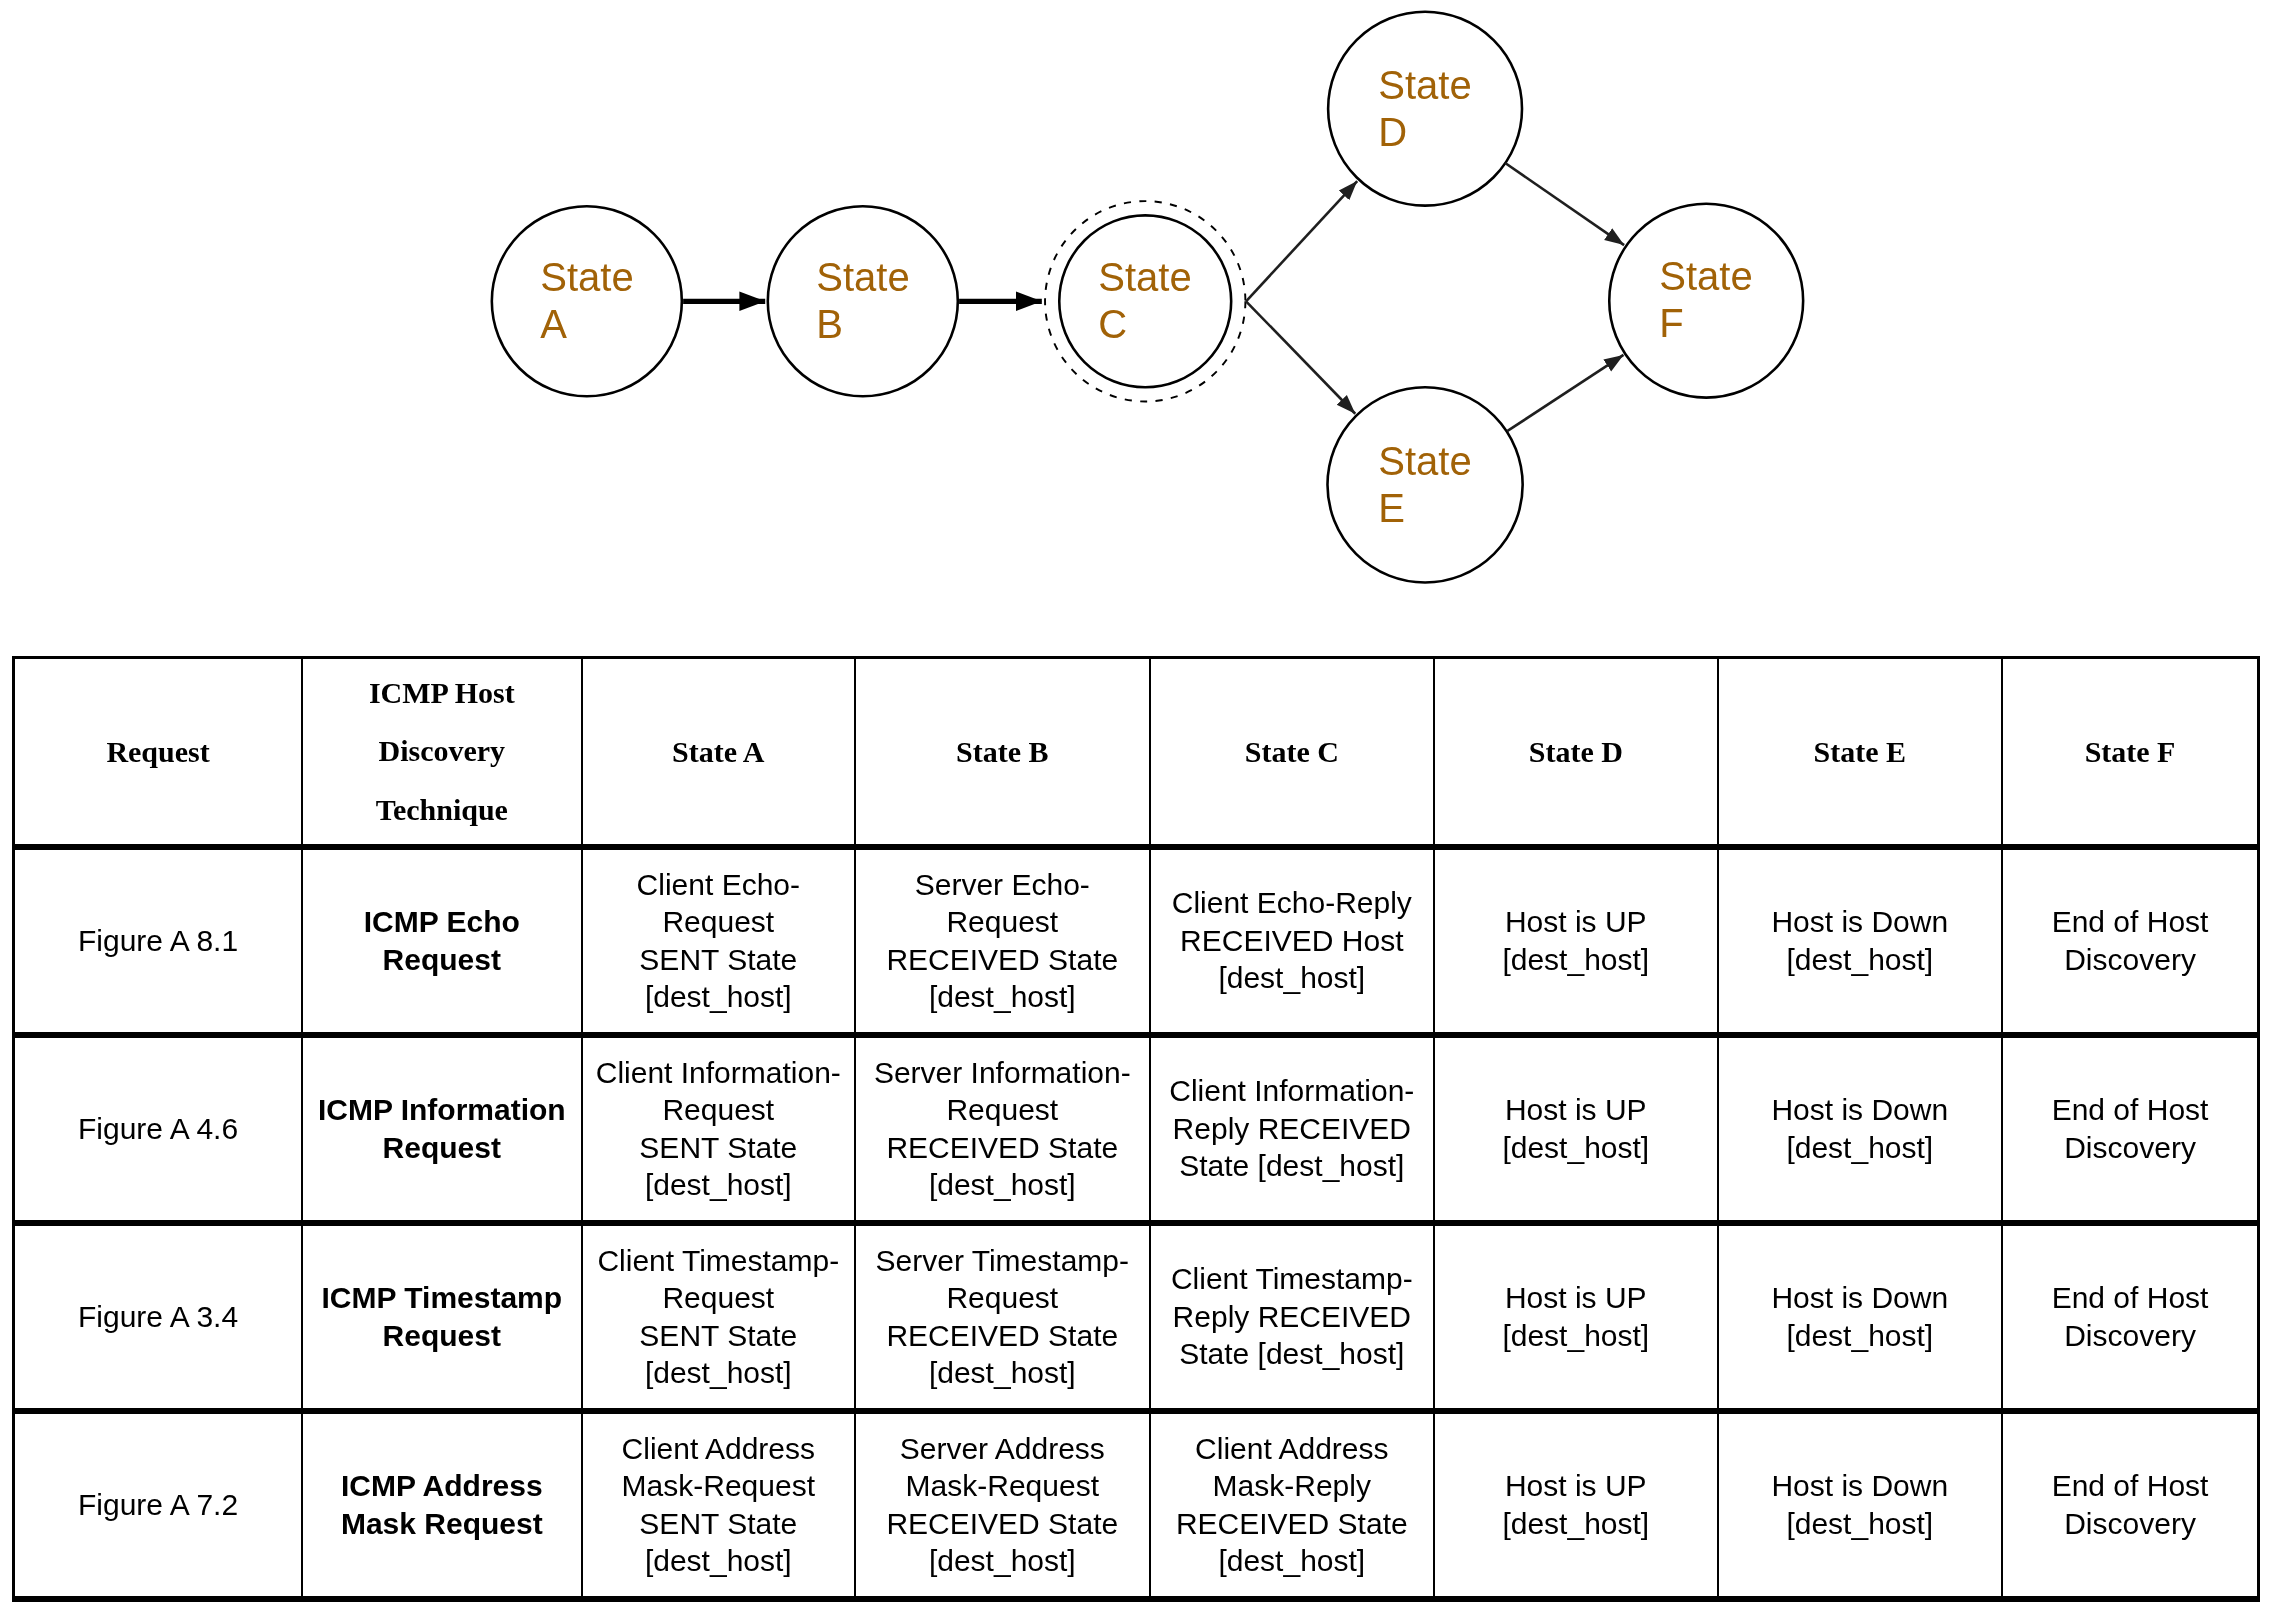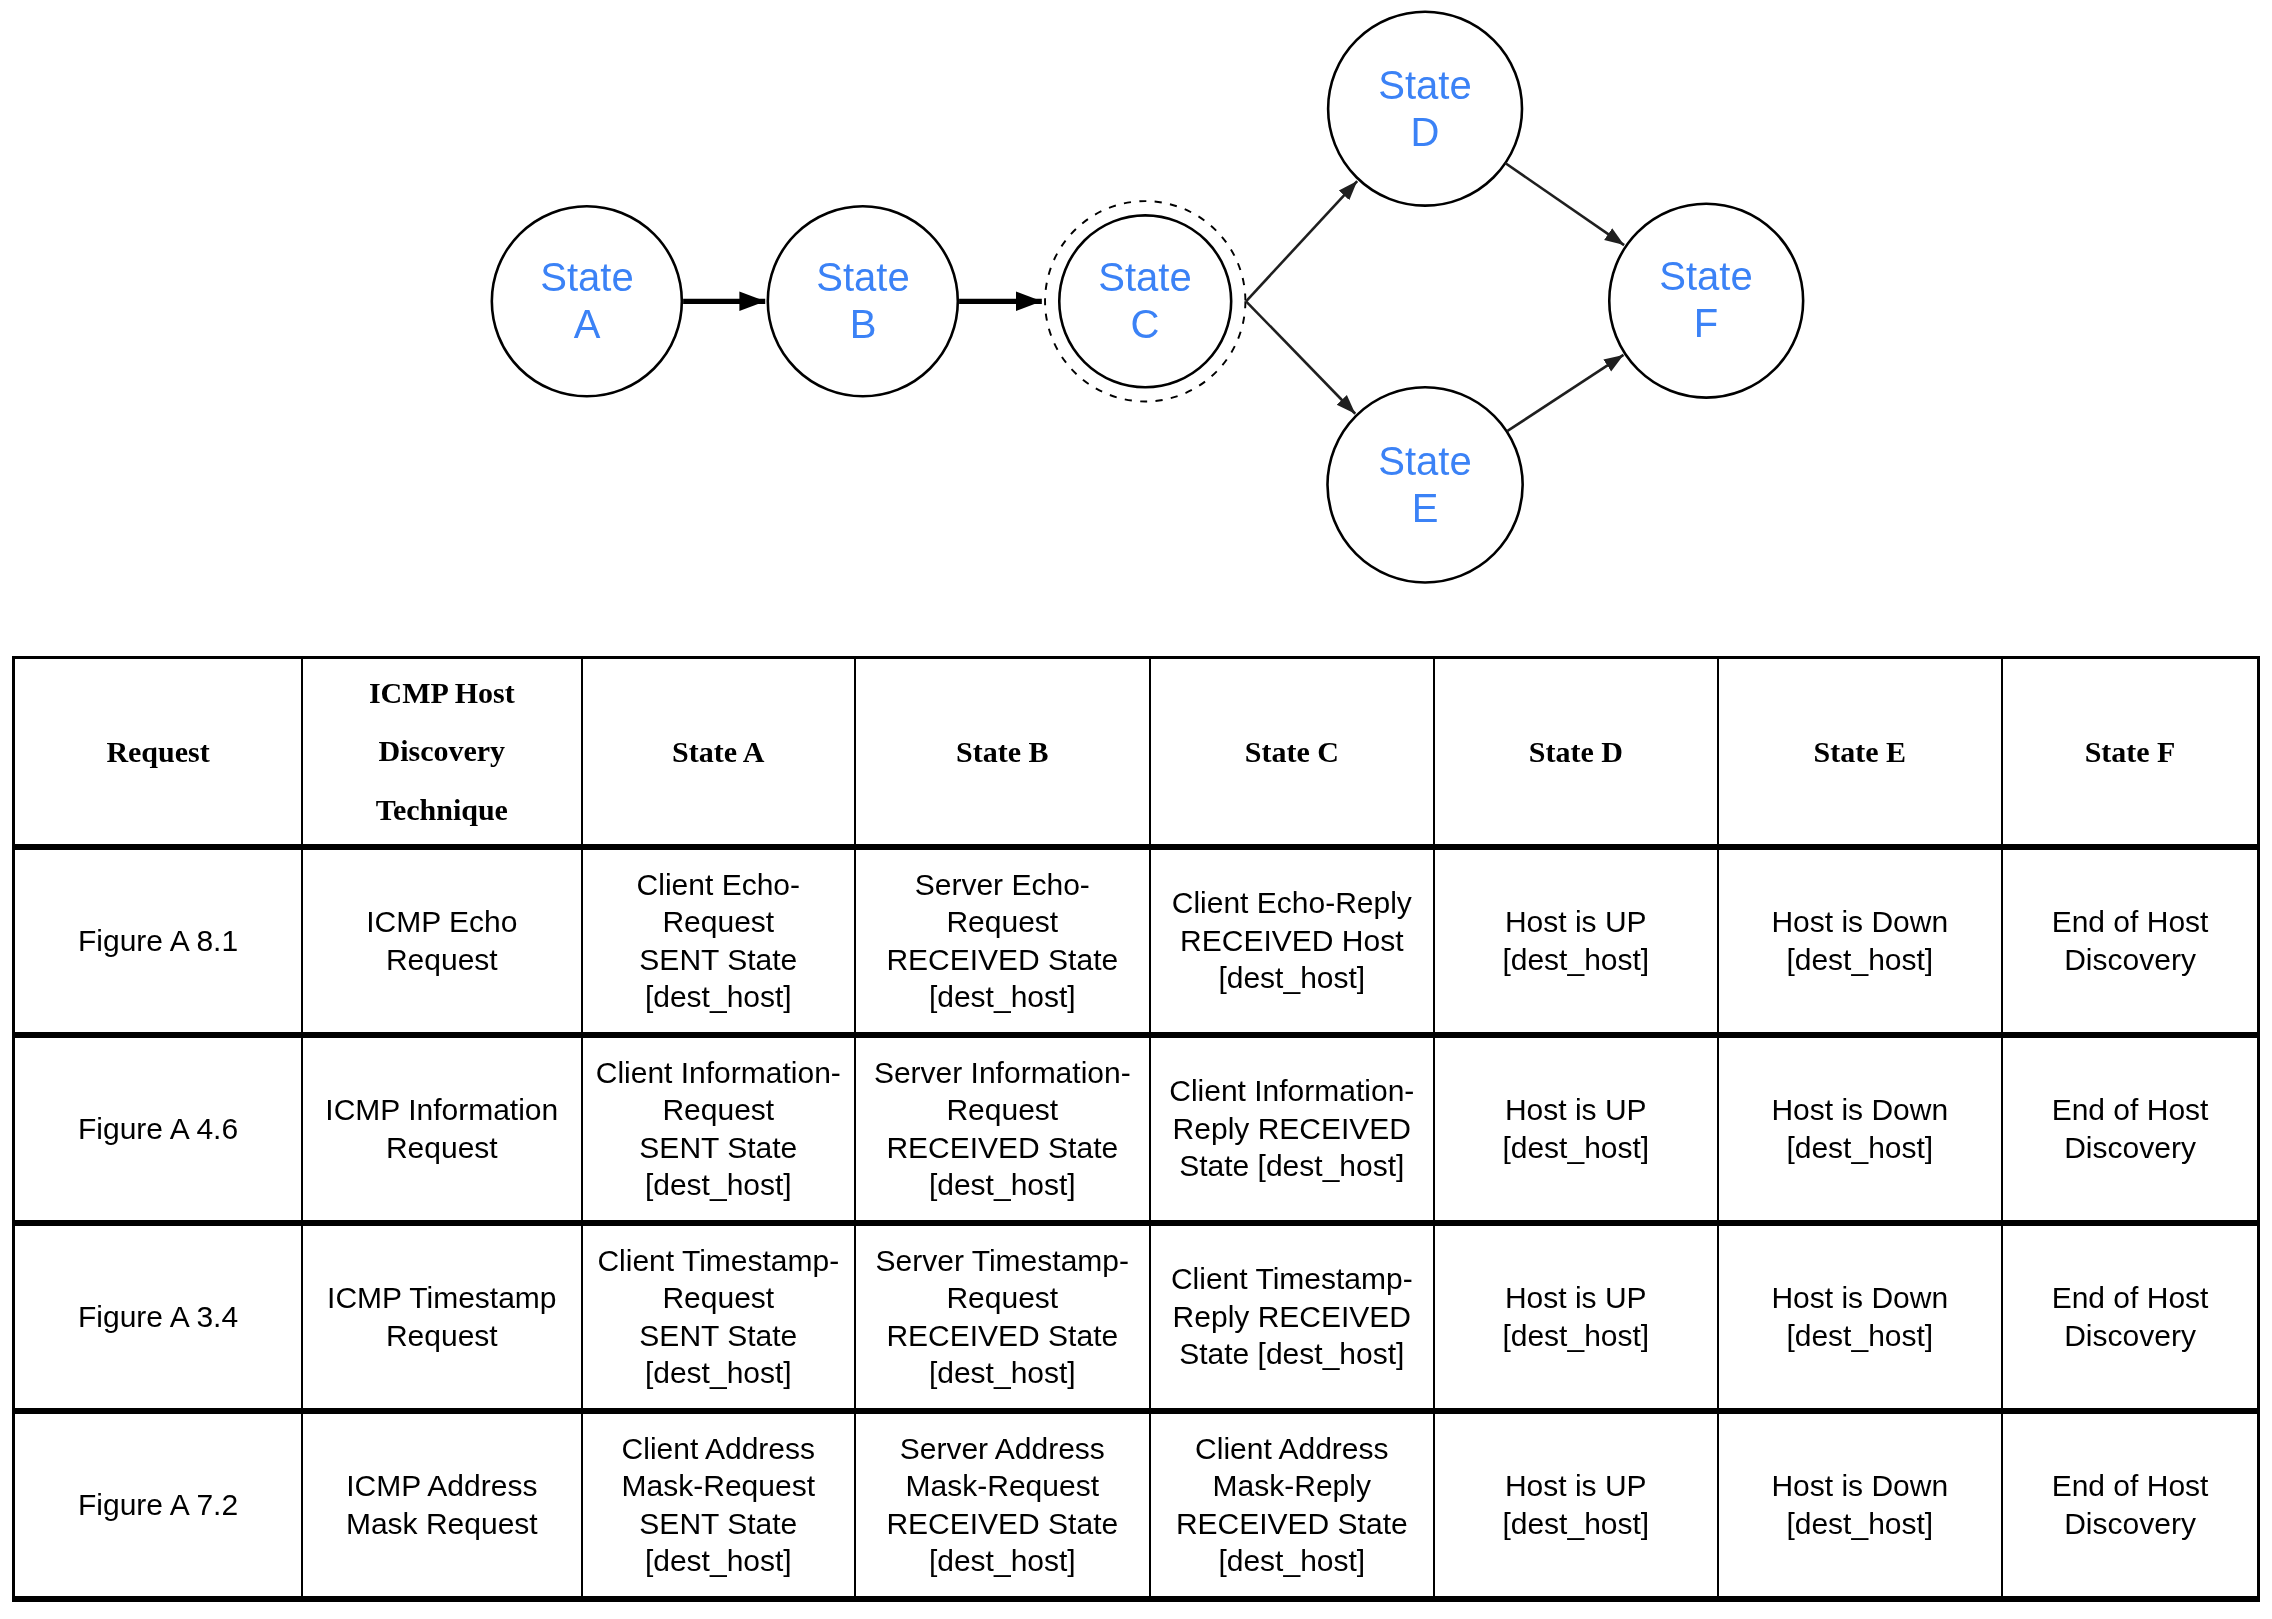--- a/index.html
+++ b/index.html
@@ -6,40 +6,40 @@
   .page {
     position:relative; width:2273px; height:1619px; background:#ffffff;
     font-family:"Liberation Sans", sans-serif; color:#000;
     overflow:hidden;
   }
   
   .diagram { position:absolute; left:0; top:0; width:2273px; height:653px; }
   .diagram svg { position:absolute; left:0; top:0; }
   .node-label {
     position:absolute; transform:translate(-50%,-50%);
-    text-align:center; white-space:pre-line;
-    font-size:40px; line-height:1.18; color:#3b82f6;
+    text-align:left; white-space:pre-line;
+    font-size:40px; line-height:1.18; color:#a16207;
   }
   
   table.states {
     position:absolute; left:12.3px; top:656px;
     border-collapse:collapse; table-layout:fixed;
     border:3.2px solid #000;
   }
   table.states th, table.states td {
     border-left:2.6px solid #000; border-right:2.6px solid #000;
     border-top:6.5px solid #000; border-bottom:6.5px solid #000;
     text-align:center; vertical-align:middle;
     white-space:pre-line; overflow:hidden;
     font-size:30px; line-height:1.25; padding:0 2.6px;
     font-weight:normal;
   }
   table.states th { font-weight:bold; border-top:3.2px solid #000;font-family:Liberation Serif, serif; }
   table.states th.tech-header { line-height:1.95; }
-  table.states td.bold { font-weight:normal;margin-left:40px; }
+  table.states td.bold { font-weight:bold;margin-left:40px; }
   tr.hdr { height:189px; }
   tr.row { height:188px; }
 </style>
 </head>
 <body>
 
 <div class="page">
 
   <div class="diagram">
     <svg width="2273" height="653" viewBox="0 0 3517 1010">

